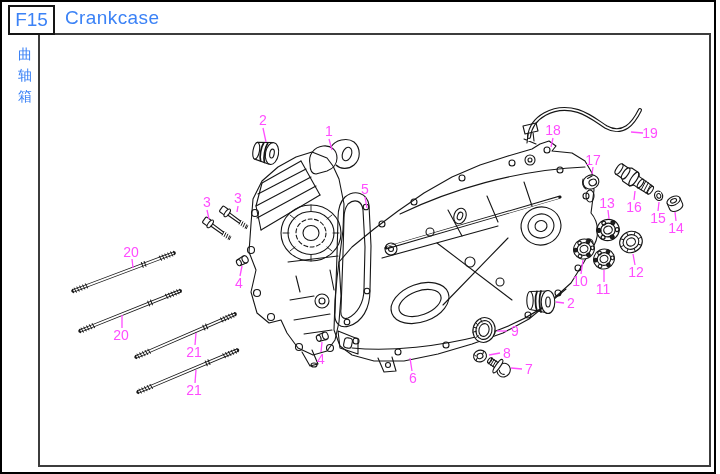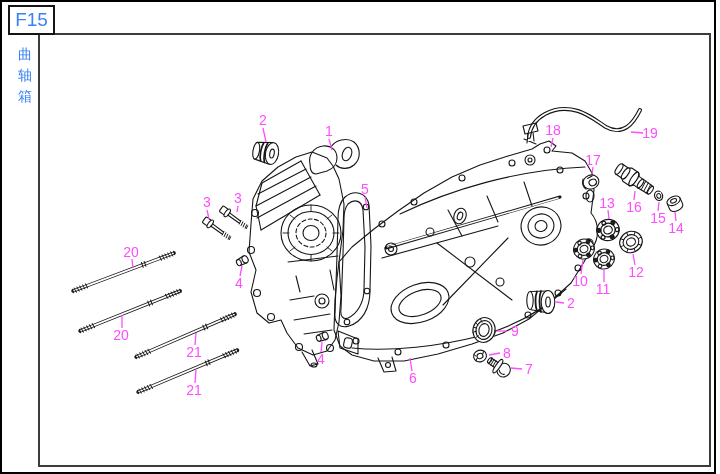--- a/index.html
+++ b/index.html
@@ -16,20 +16,21 @@
   svg.diagram{position:absolute;left:0;top:0;width:720px;height:474px;z-index:2;}
   #label-layer text{font-family:"Liberation Sans",sans-serif;font-size:14px;text-anchor:middle;}
 </style>
 </head>
 <body>
 
 <div class="page">
   <div class="code-box">
     <span>F15</span>
   </div>
+  <div class="title">Crankcase</div>
   <div class="side-label">
     <span>曲</span>
     <span>轴</span>
     <span>箱</span>
   </div>
   <div class="frame"></div>
 
   <svg class="diagram" viewBox="0 0 720 474">
     <defs>
       <g id="stud-rod">

